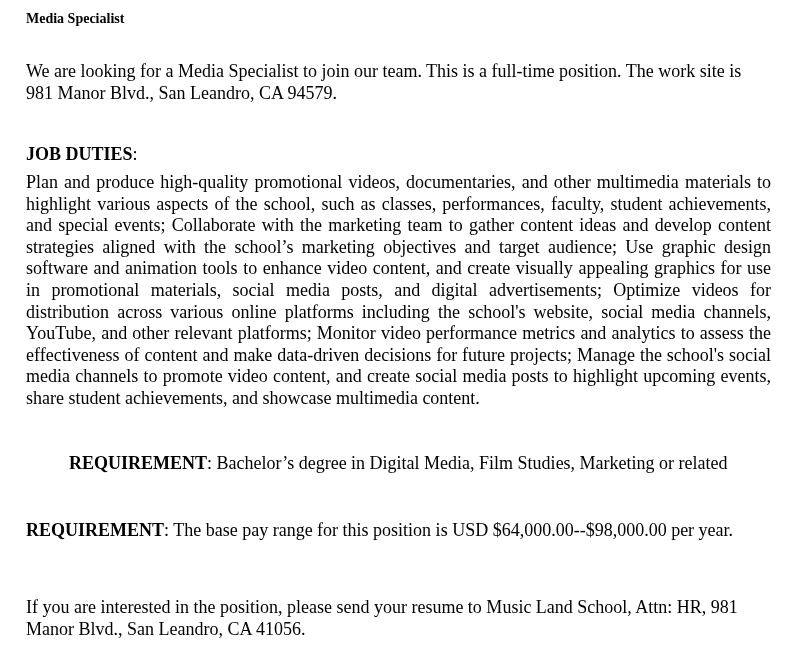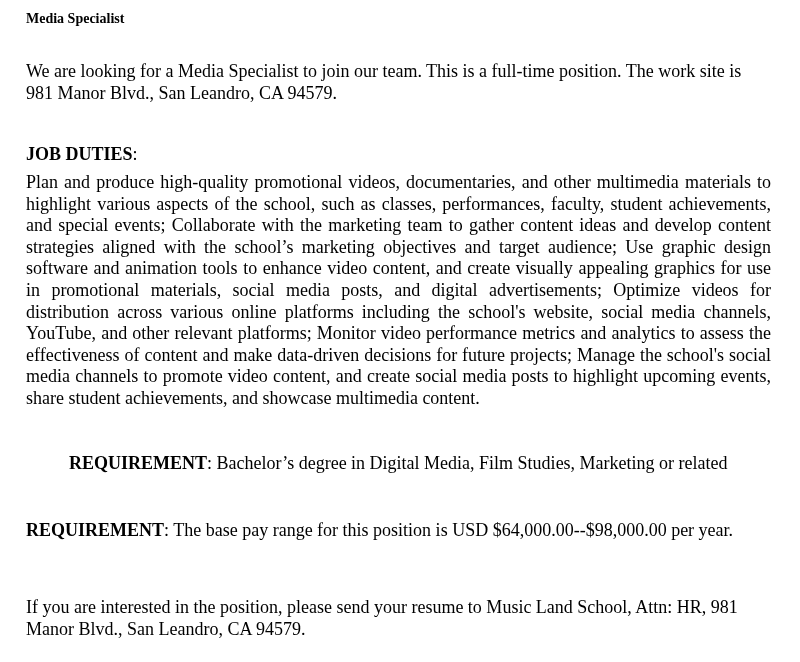--- a/index.html
+++ b/index.html
@@ -54,14 +54,14 @@
   <p class="block intro">We are looking for a Media Specialist to join our team. This is a full-time position. The work site is 981 Manor Blvd., San Leandro, CA 94579.</p>
 
   <p class="block duties-heading"><span class="label">JOB DUTIES</span><span>:</span></p>
 
   <p class="block duties">Plan and produce high-quality promotional videos, documentaries, and other multimedia materials to highlight various aspects of the school, such as classes, performances, faculty, student achievements, and special events; Collaborate with the marketing team to gather content ideas and develop content strategies aligned with the school’s marketing objectives and target audience; Use graphic design software and animation tools to enhance video content, and create visually appealing graphics for use in promotional materials, social media posts, and digital advertisements; Optimize videos for distribution across various online platforms including the school's website, social media channels, YouTube, and other relevant platforms; Monitor video performance metrics and analytics to assess the effectiveness of content and make data-driven decisions for future projects; Manage the school's social media channels to promote video content, and create social media posts to highlight upcoming events, share student achievements, and showcase multimedia content.</p>
 
   <p class="block requirement"><span class="label">REQUIREMENT</span><span>: Bachelor’s degree in Digital Media, Film Studies, Marketing or related</span></p>
 
   <p class="block compensation"><span class="label">REQUIREMENT</span><span>: The base pay range for this position is USD $64,000.00--$98,000.00 per year.</span></p>
 
-  <p class="block contact">If you are interested in the position, please send your resume to Music Land School, Attn: HR, 981 Manor Blvd., San Leandro, CA 94579.</p>
+  <p class="block contact">If you are interested in the position, please send your resume to Music Land School, Attn: HR, 981 Manor Blvd., San Leandro, CA 41056.</p>
 </div>
 
 </body></html>

